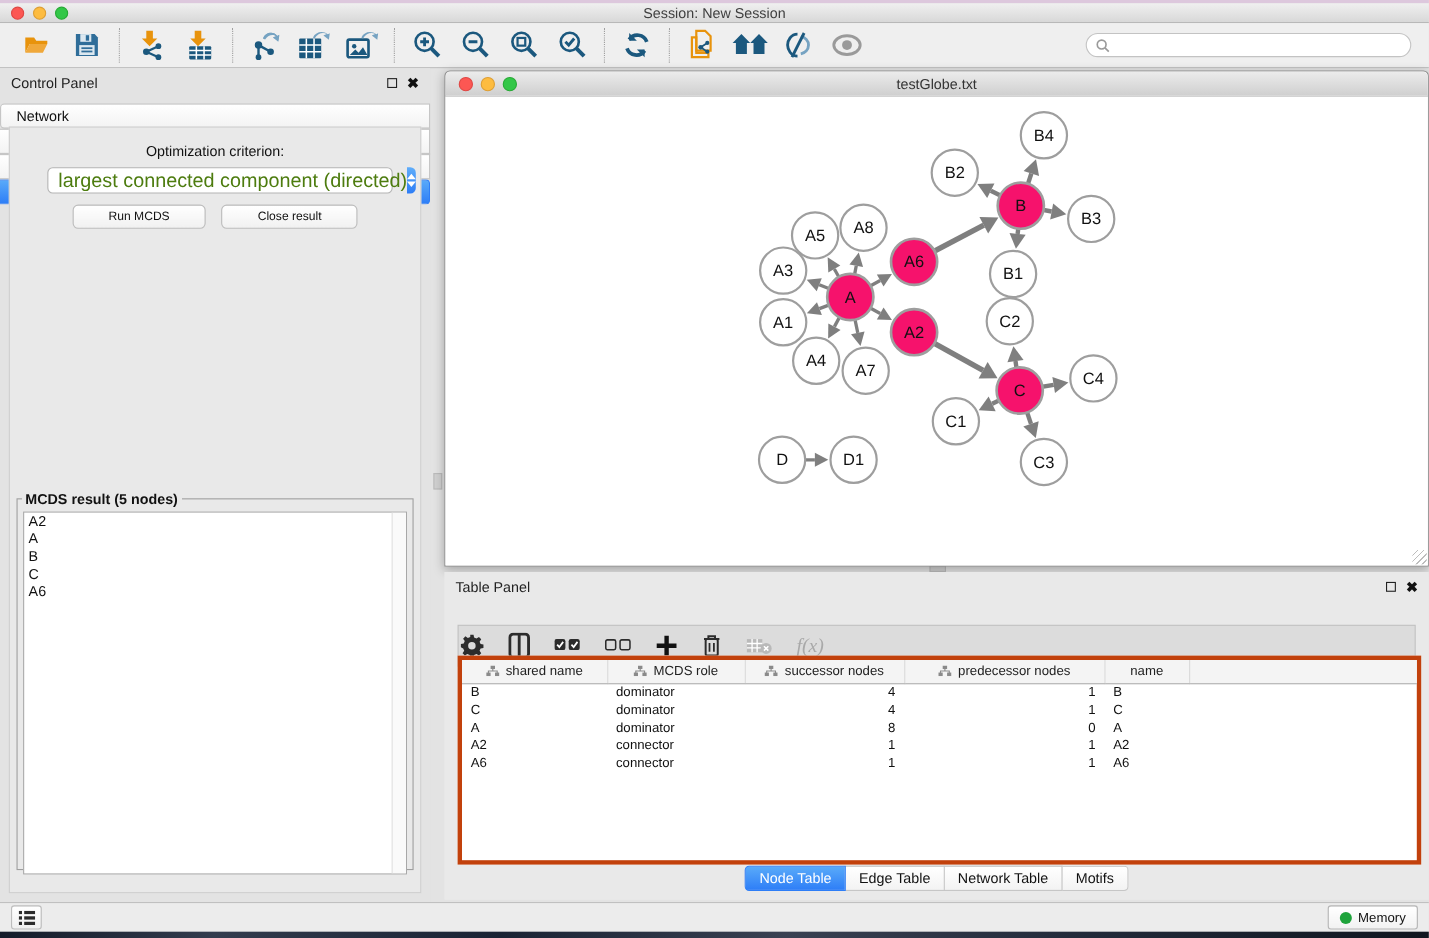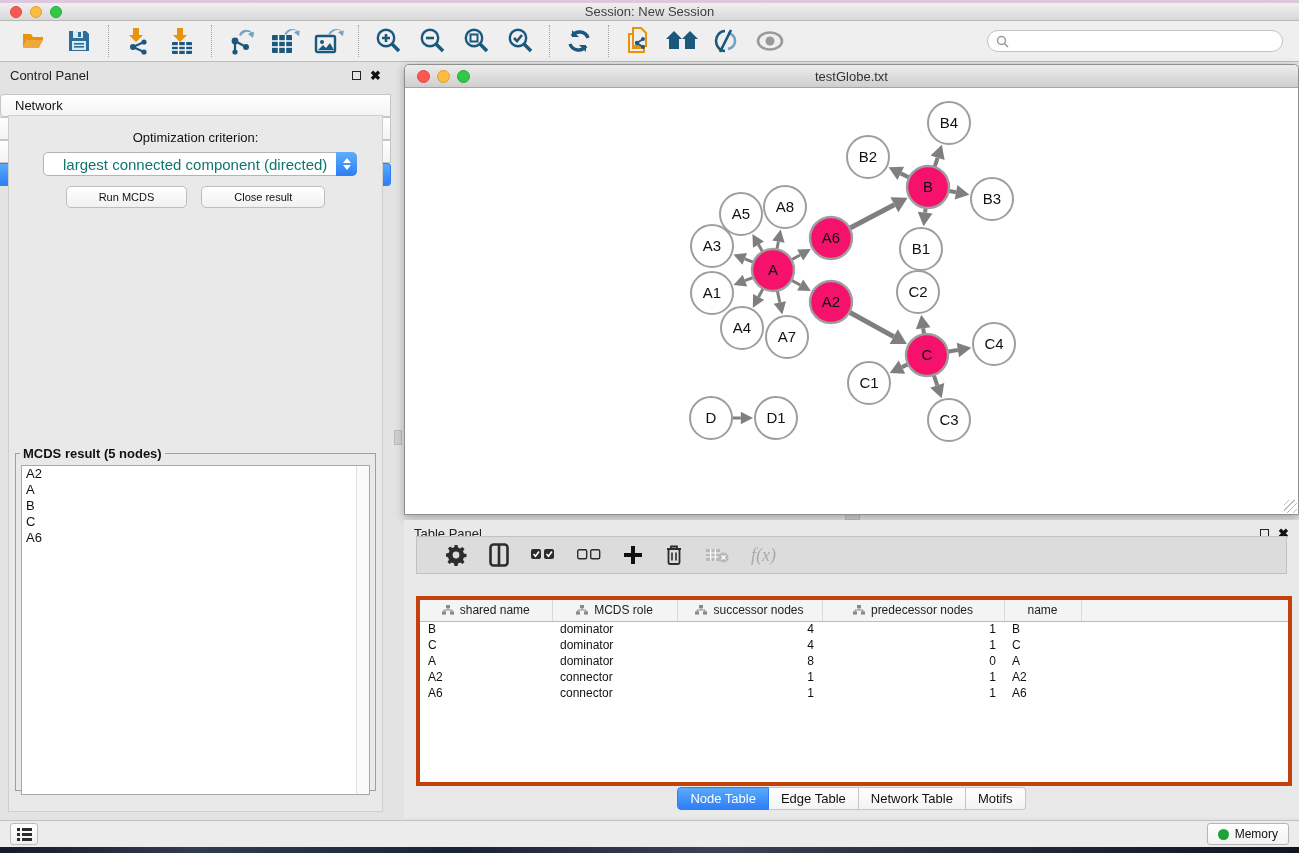--- a/index.html
+++ b/index.html
@@ -42,21 +42,21 @@
   .seg-tab { border:1px solid #c6c6c6; background:linear-gradient(#ffffff,#f3f3f3); padding:3px 14px;
              font-size:13px; color:#111; border-left-width:0; cursor:default; }
   .seg-tab:first-child { border-left-width:1px; border-radius:4px 0 0 4px; }
   .seg-tab:last-child { border-radius:0 4px 4px 0; }
   .seg-tab.active { background:linear-gradient(#59aaf9,#2e7ef7); color:#fff; border-color:#2e7ef7; }
   .cp-body { position:absolute; left:8px; top:53px; width:375px; height:697px;
              background:#e9e9e9; border:1px solid #cfcfcf; }
   .opt-label { text-align:center; margin-top:14px; font-size:13px; color:#111; }
   .dropdown { position:absolute; left:34px; top:36px; width:314px; height:24px; background:#fff;
               border:1px solid #b4b4b4; border-radius:5px; display:flex; align-items:center; }
-  .dropdown .dd-text { flex:1; padding-left:19px; font-size:15px; color:#0f766e; white-space:nowrap; }
+  .dropdown .dd-text { flex:1; padding-left:9px; font-size:18px; color:#4d7c0f; white-space:nowrap; }
   .dd-stepper { width:21px; height:24px; margin:-1px -1px -1px 0; border-radius:0 5px 5px 0;
                background:linear-gradient(#5fadfa,#2d7df6); display:flex; flex-direction:column;
                align-items:center; justify-content:center; gap:2px; }
   .dd-up { width:0; height:0; border-left:4px solid transparent; border-right:4px solid transparent; border-bottom:5px solid #fff; }
   .dd-down { width:0; height:0; border-left:4px solid transparent; border-right:4px solid transparent; border-top:5px solid #fff; }
   .cp-buttons { position:absolute; left:0; top:70px; width:100%; display:flex; justify-content:center; gap:14px; }
   .push-btn { background:linear-gradient(#ffffff,#f1f1f1); border:1px solid #bdbdbd; border-radius:5px;
               padding:4px 32px; font-size:11px; color:#111; cursor:default; }
   .result-box { position:absolute; left:6px; top:330px; width:361px; height:345px; border:1px solid #9f9f9f; }
   .result-box legend { font-size:13px; margin-left:4px; padding:0 3px; color:#111;font-weight:bold; }
@@ -79,22 +79,22 @@
                   border-radius:5px 5px 0 0; display:flex; align-items:center; position:relative; }
   .net-titlebar .title { position:absolute; left:0; right:0; text-align:center; font-size:13px; color:#333; }
   .net-lights { display:flex; gap:7px; margin-left:12px; z-index:2; }
   .net-lights .light { width:13px; height:13px; }
   .net-canvas { position:relative; width:893px; height:426px; background:#fff; overflow:hidden; }
   .resize-grip { position:absolute; right:1px; bottom:1px; width:13px; height:13px;
                  background:repeating-linear-gradient(135deg, transparent 0 3px, #bdbdbd 3px 4px); }
 
   
   .table-panel { position:absolute; left:404px; top:520px; width:895px; height:298px; background:#e9e9e9; }
-  .tp-toolbar { position:absolute; left:12px; top:16px; width:871px; height:38px; background:#dcdcdc;
-                border:1px solid #c2c2c2; display:flex; align-items:center; gap:22px; padding:0 28px; }
+  .tp-toolbar { position:absolute; left:12px; top:48px; width:871px; height:38px; background:#dcdcdc;
+                border:1px solid #c2c2c2; display:flex; align-items:center; gap:22px; padding:0 1px; }
   .tp-icon { display:flex; align-items:center; justify-content:center; cursor:default; }
   .fx-label { font-family:"Liberation Serif", serif; font-style:italic; font-size:18px; color:#a9a9a9; }
   .tp-table-wrap { position:absolute; left:12px; top:76px; width:876px; height:190px; background:#fff;
                    border:4px solid #c2410c; overflow:hidden; }
   table.data { border-collapse:collapse; table-layout:fixed; width:871px; font-size:12px; }
   table.data th { height:21px; background:#f4f4f4; border-bottom:1px solid #bcbcbc; border-right:1px solid #d9d9d9;
                   font-weight:normal; color:#222; }
   table.data th .th-inner { display:flex; align-items:center; justify-content:center; gap:6px; }
   table.data td { height:16px; padding:0 8px; color:#111; white-space:nowrap; }
   td.num { text-align:right; }

